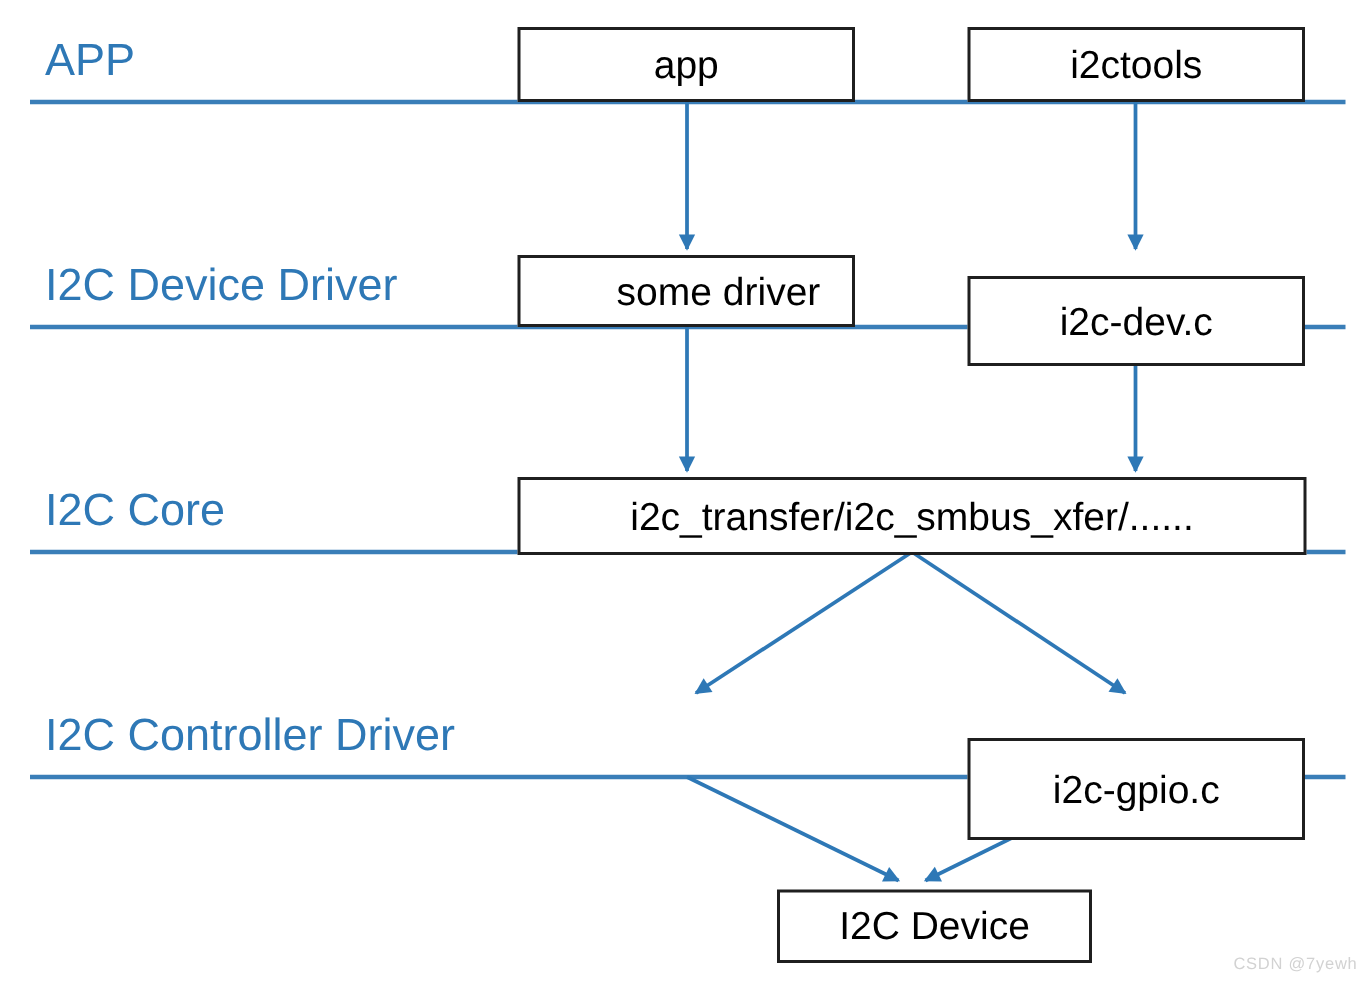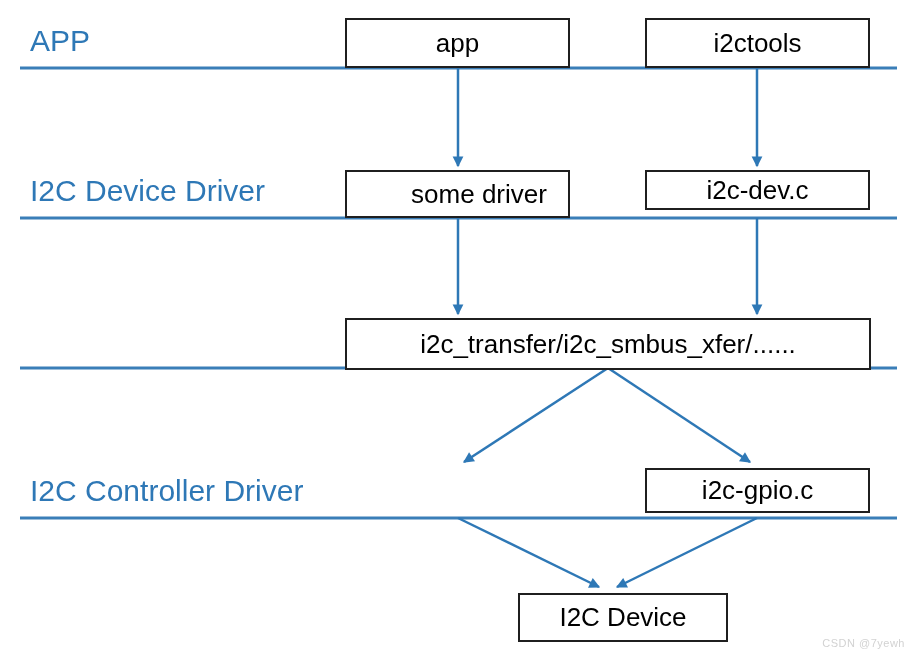--- a/index.html
+++ b/index.html
@@ -38,24 +38,24 @@
     display: flex;
     align-items: center;
     justify-content: center;
     color: #000000;
     font-size: 26px;
     white-space: nowrap;
   }
   .node-app            { left: 345px; top:  18px; width: 225px; height: 50px; }
   .node-i2ctools       { left: 645px; top:  18px; width: 225px; height: 50px; }
   .node-some-driver    { left: 345px; top: 170px; width: 225px; height: 48px; padding-left: 43px; }
-  .node-i2c-dev-c      { left: 645px; top: 170px; width: 225px; height: 40px; }
+  .node-i2c-dev-c      { left: 645px; top: 184px; width: 225px; height: 60px; }
   .node-i2c-core-funcs { left: 345px; top: 318px; width: 526px; height: 52px; }
   .node-adapter-driver { left: 345px; top: 468px; width: 225px; height: 50px; }
-  .node-i2c-gpio-c     { left: 645px; top: 468px; width: 225px; height: 45px; }
+  .node-i2c-gpio-c     { left: 645px; top: 492px; width: 225px; height: 68px; }
   .node-i2c-device     { left: 518px; top: 593px; width: 210px; height: 49px; }
   .watermark {
     position: absolute;
     right: 9px;
     top: 637px;
     color: #D2D2D2;
     font-size: 11px;
     letter-spacing: 0.5px;
     white-space: nowrap;
   }
@@ -86,20 +86,21 @@
       <path d="M757,218 L757,314" marker-end="url(#ah)"></path>
       <path d="M608,368 L464,462" marker-end="url(#ah)"></path>
       <path d="M608,368 L750,462" marker-end="url(#ah)"></path>
       <path d="M458,518 L599,587" marker-end="url(#ah)"></path>
       <path d="M757,518 L617,587" marker-end="url(#ah)"></path>
     </g>
   </svg>
 
   <div class="layer-label" style="top:24px">APP</div>
   <div class="layer-label" style="top:174px">I2C Device Driver</div>
+  <div class="layer-label" style="top:324px">I2C Core</div>
   <div class="layer-label" style="top:474px">I2C Controller Driver</div>
 
   <div class="node node-app">app</div>
   <div class="node node-i2ctools">i2ctools</div>
   <div class="node node-some-driver">some driver</div>
   <div class="node node-i2c-dev-c">i2c-dev.c</div>
   <div class="node node-i2c-core-funcs">i2c_transfer/i2c_smbus_xfer/......</div>
   <div class="node node-i2c-gpio-c">i2c-gpio.c</div>
   <div class="node node-i2c-device">I2C Device</div>
 

